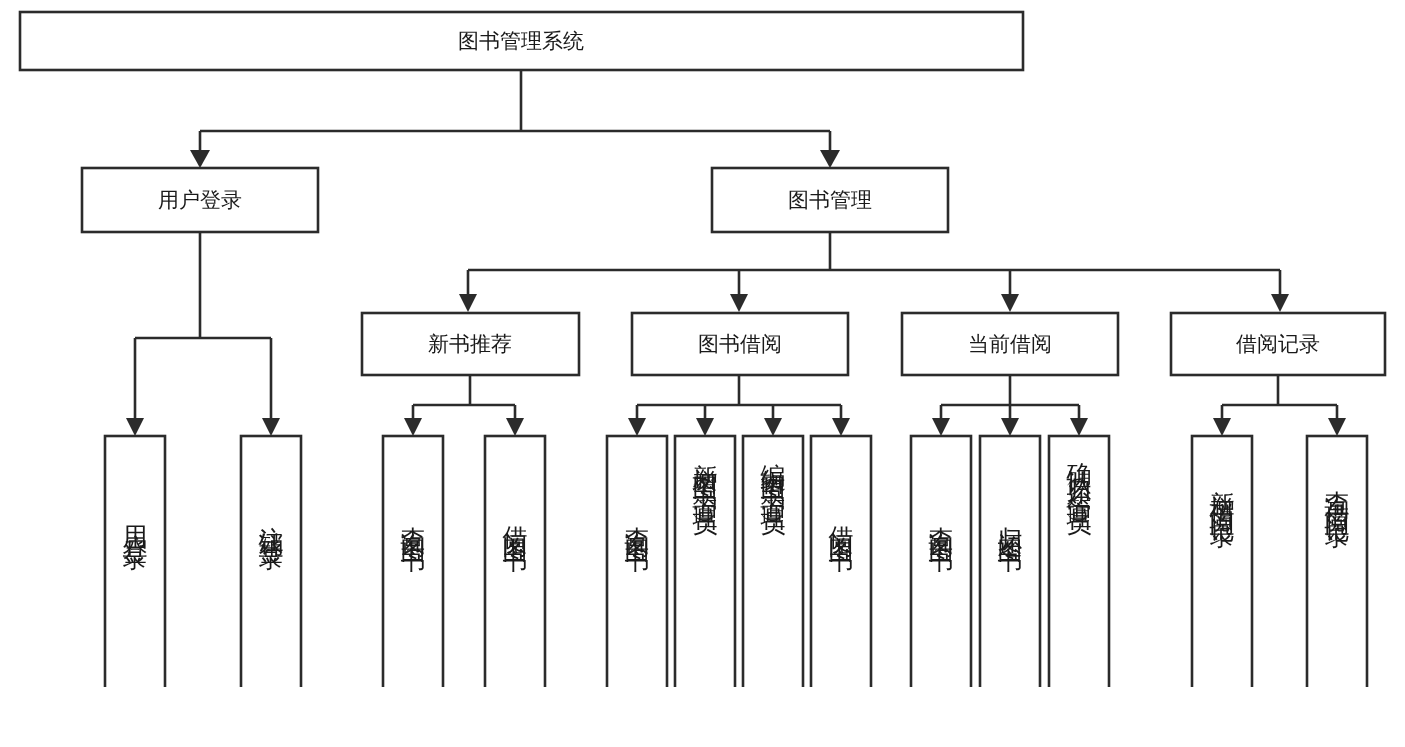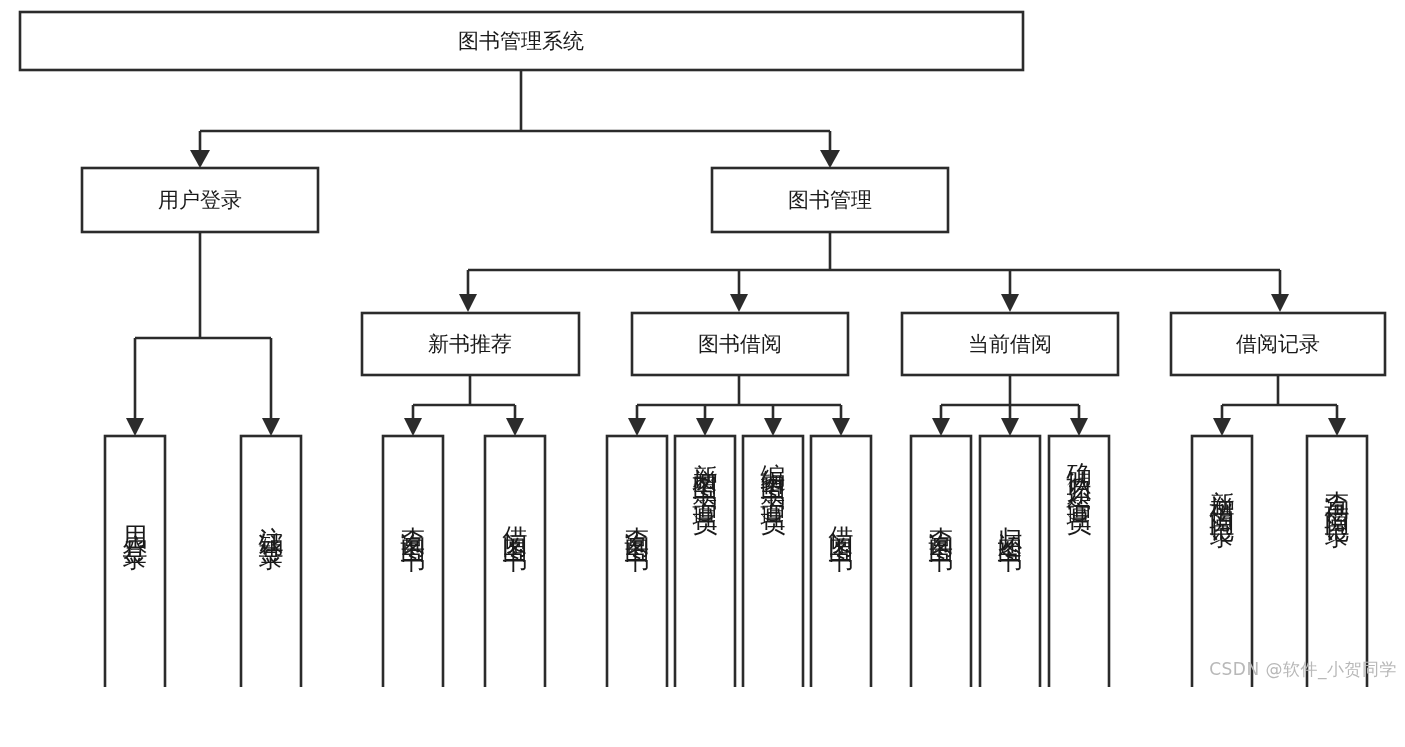--- a/index.html
+++ b/index.html
@@ -263,14 +263,13 @@
     <span class="leaf-label">确认归还（管理员）</span>
   </div>
 
   <div class="leaf-label-wrap" style="left:1192px; top:470px; width:60px; height:265px;">
     <span class="leaf-label">新增借阅记录</span>
   </div>
   <div class="leaf-label-wrap" style="left:1307px; top:470px; width:60px; height:265px;">
     <span class="leaf-label">查询借阅记录</span>
   </div>
 
-  <div class="watermark">CSDN @软件_小贺同学</div>
 </div>
 
 </body></html>

